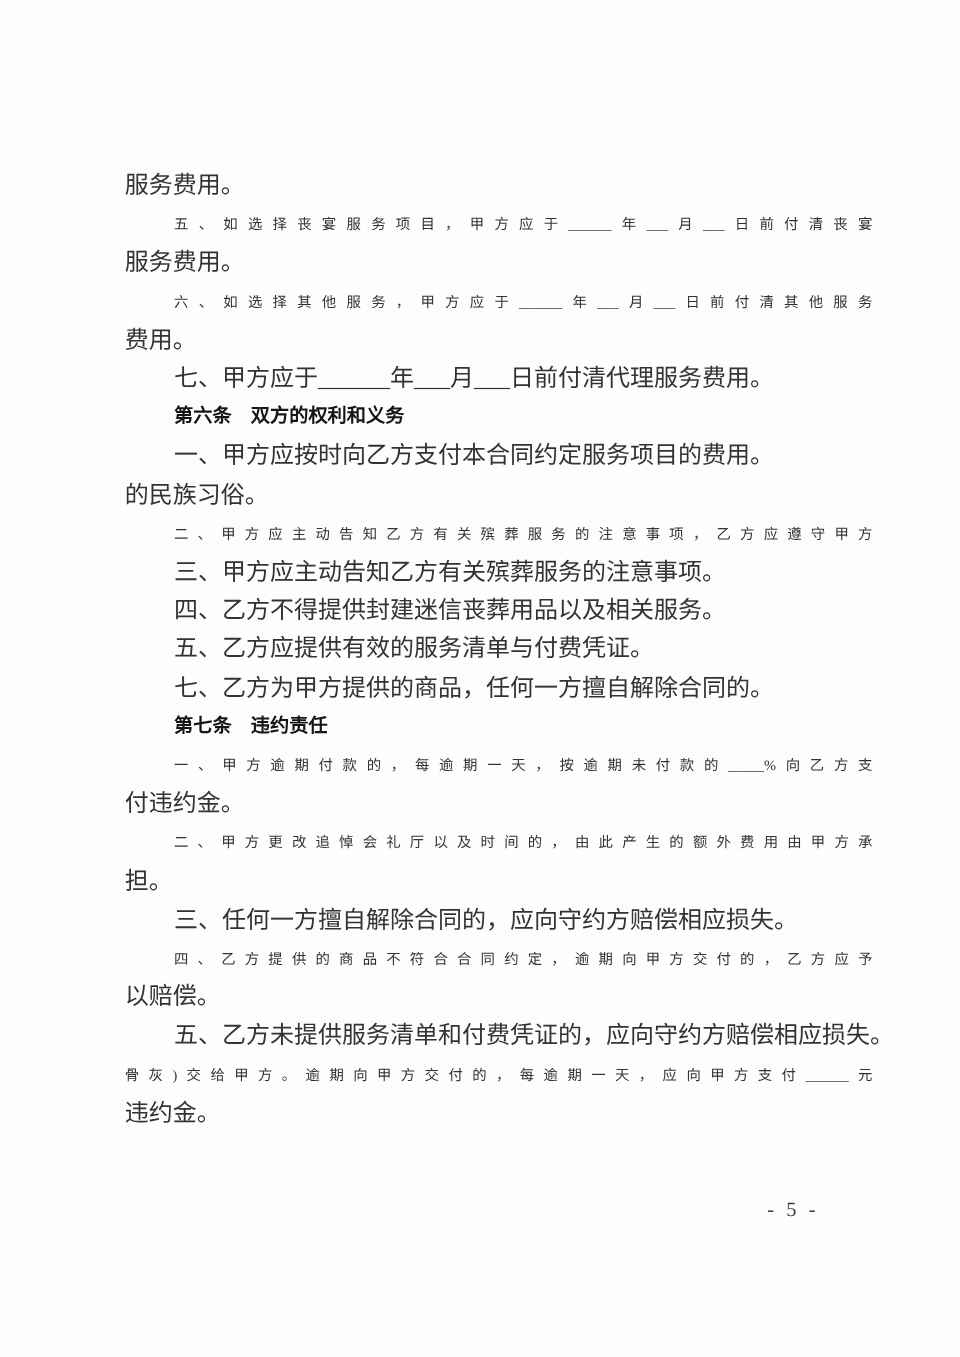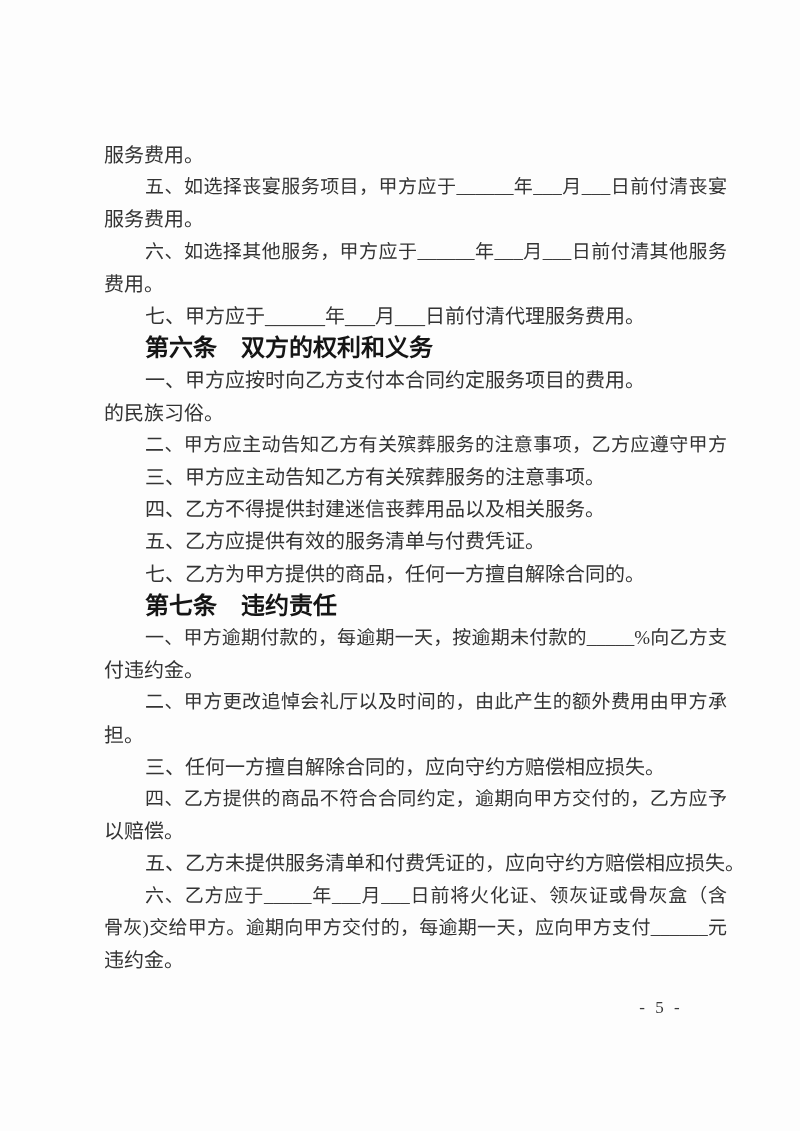--- a/index.html
+++ b/index.html
@@ -28,28 +28,28 @@
     letter-spacing: 0;
     white-space: nowrap;
     text-align: left;
   }
   .line.indent {
     text-indent: 41px;
   }
   
   .line.full {
     white-space: normal;
-    font-size: 19px;
+    font-size: 12px;
     text-align: justify;
     text-align-last: justify;
   }
   .line.heading {
     font-family: "Liberation Sans", sans-serif;
     font-weight: 700;
-    font-size: 24px;
+    font-size: 16px;
     color: #151515;
   }
   .page-number {
     position: absolute;
     left: 626px;
     top: 998px;
     width: 70px;
     font-size: 17px;
     letter-spacing: 3px;
     text-align: center;
@@ -77,18 +77,17 @@
     <div class="line indent">七、乙方为甲方提供的商品，任何一方擅自解除合同的。</div>
     <div class="line indent heading">第七条　违约责任</div>
     <div class="line indent full">一、甲方逾期付款的，每逾期一天，按逾期未付款的_____%向乙方支</div>
     <div class="line">付违约金。</div>
     <div class="line indent full">二、甲方更改追悼会礼厅以及时间的，由此产生的额外费用由甲方承</div>
     <div class="line">担。</div>
     <div class="line indent">三、任何一方擅自解除合同的，应向守约方赔偿相应损失。</div>
     <div class="line indent full">四、乙方提供的商品不符合合同约定，逾期向甲方交付的，乙方应予</div>
     <div class="line">以赔偿。</div>
     <div class="line indent">五、乙方未提供服务清单和付费凭证的，应向守约方赔偿相应损失。</div>
-    <div class="line indent full">六、乙方应于_____年___月___日前将火化证、领灰证或骨灰盒（含</div>
     <div class="line full">骨灰)交给甲方。逾期向甲方交付的，每逾期一天，应向甲方支付______元</div>
     <div class="line">违约金。</div>
   </div>
   <div class="page-number">- 5 -</div>
 </div>
 
 </body></html>

